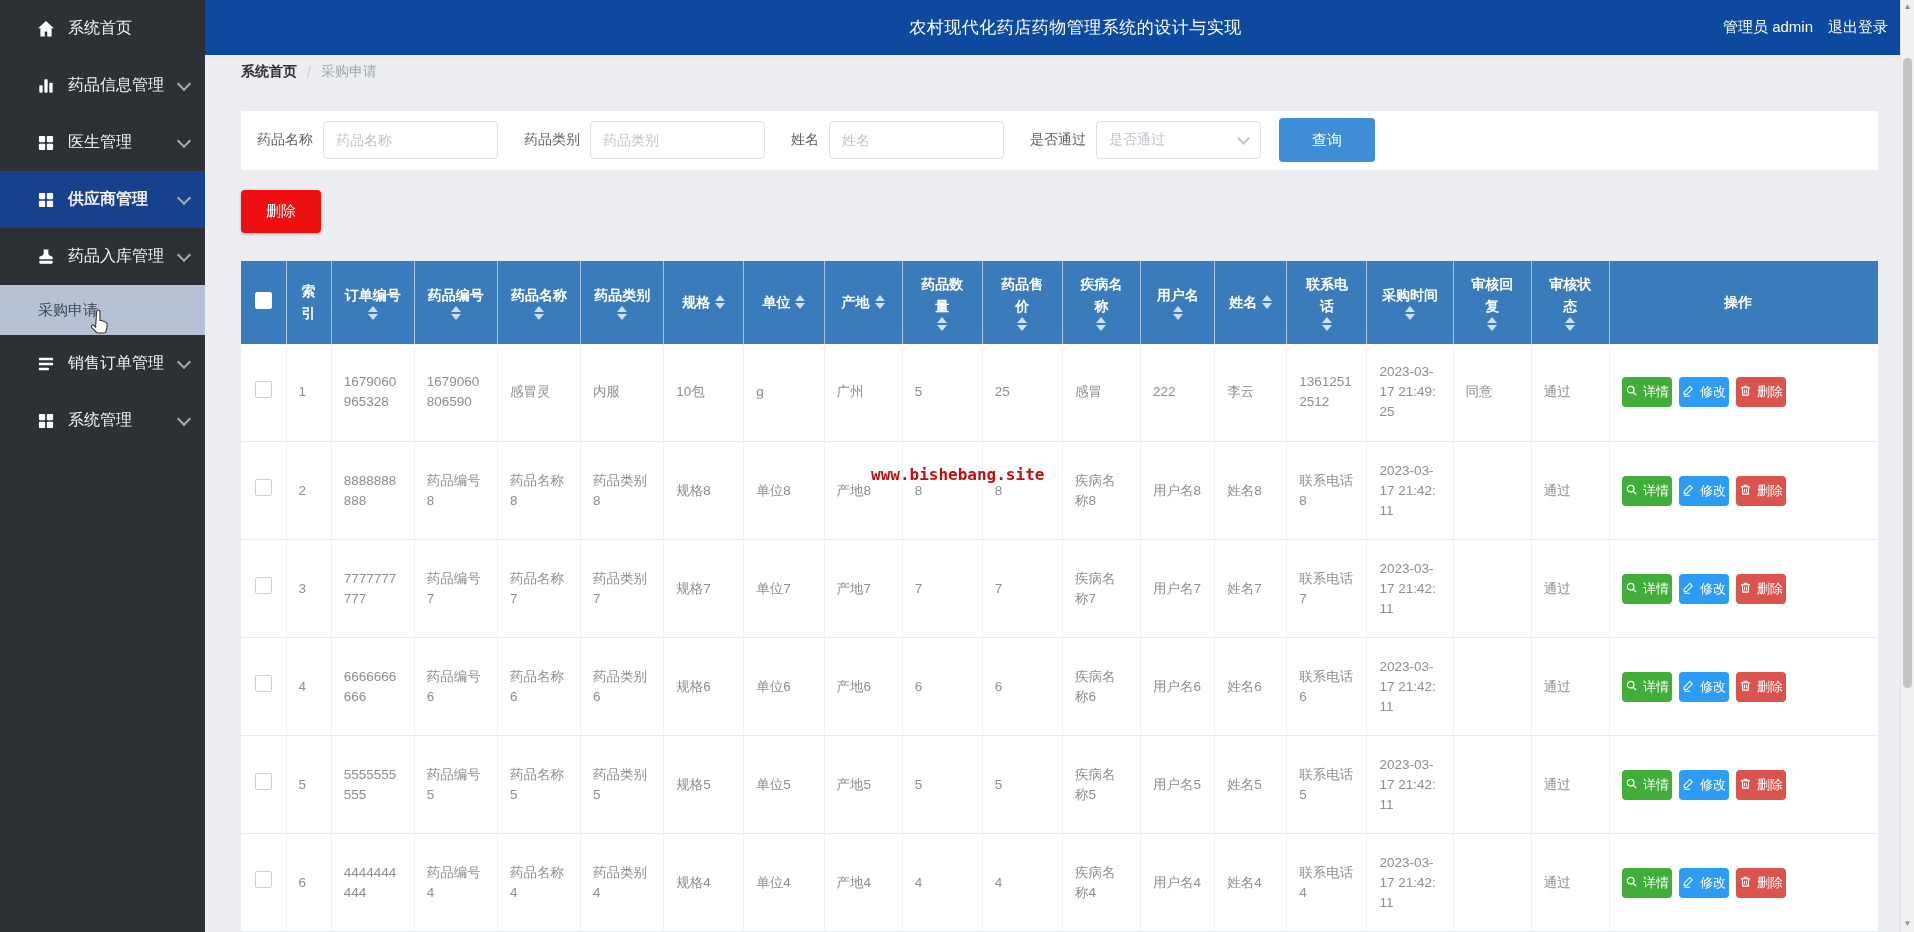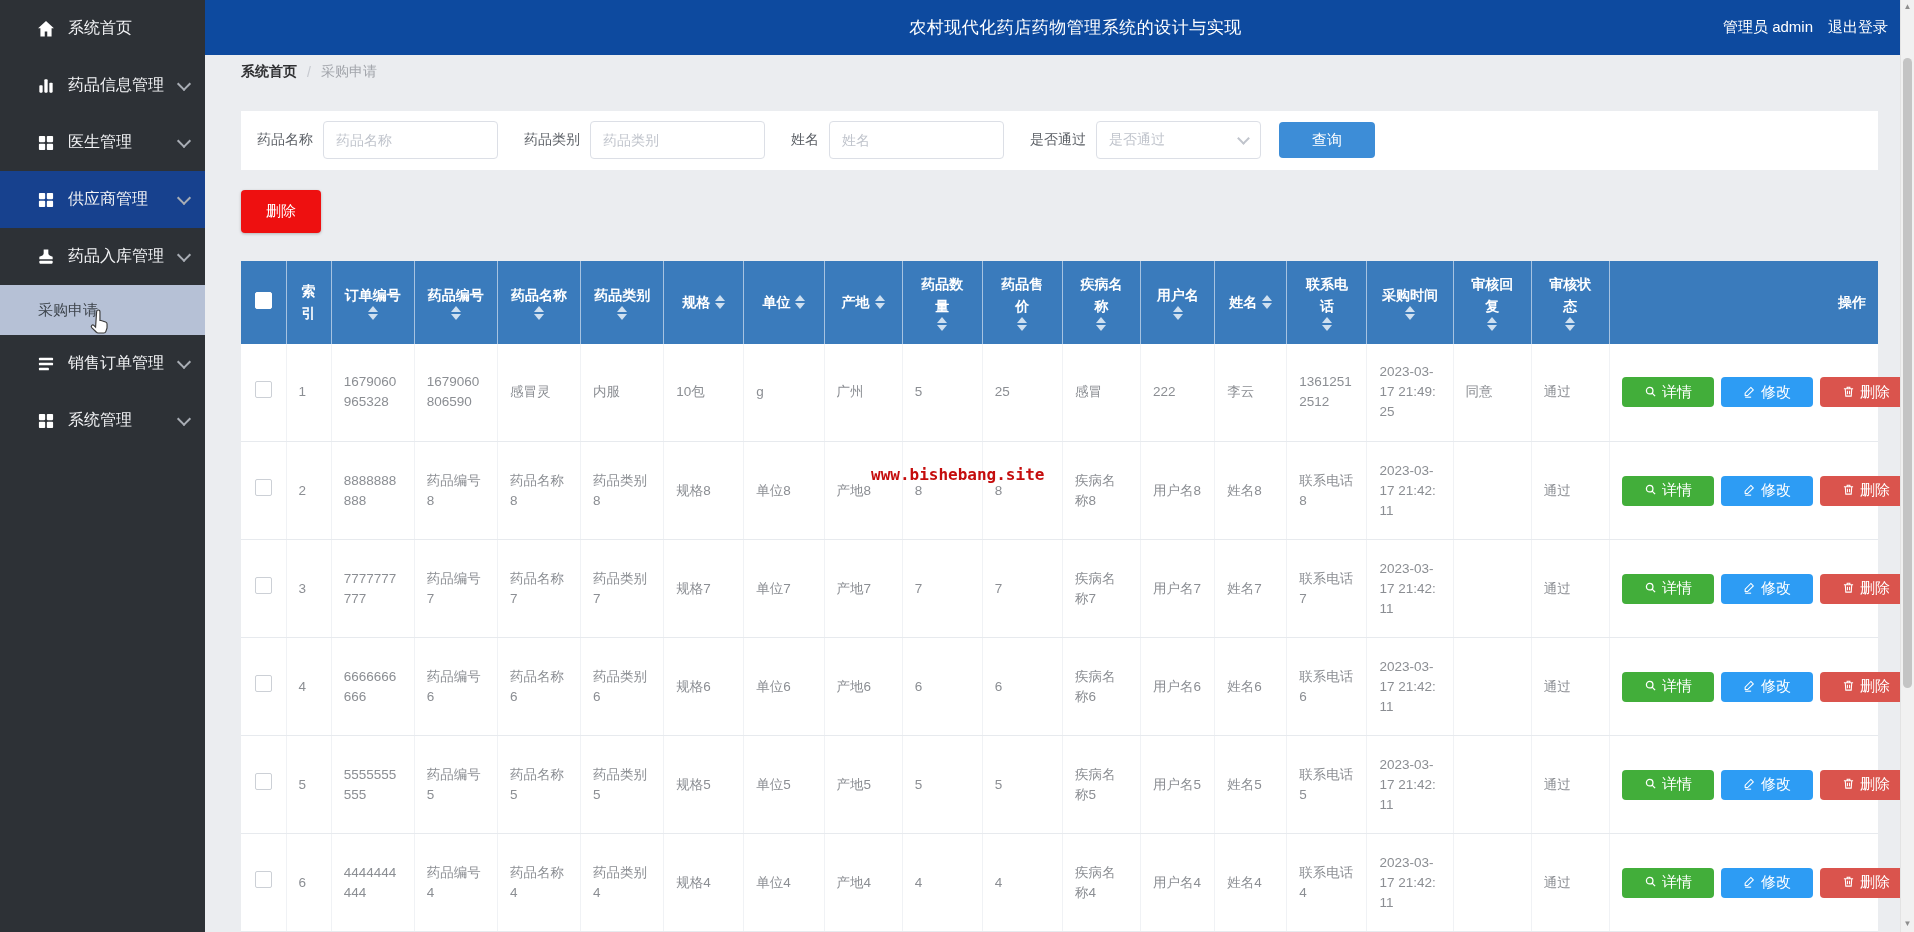--- a/index.html
+++ b/index.html
@@ -4,21 +4,21 @@
 <style>
   html,body{margin:0;padding:0;}
   body{width:1914px;height:932px;overflow:hidden;background:#ebedf0;
        font-family:"Liberation Sans","DejaVu Sans",sans-serif;}
   .app{display:flex;width:100%;height:100%;position:relative;}
 
   
   .sidebar{flex:0 0 205px;width:205px;background:#2d3136;position:relative;z-index:5;}
   .side-item{height:57px;display:flex;align-items:center;padding:0 16px 0 36px;
              font-size:16px;color:#f2f3f5;cursor:pointer;}
-  .side-item.active{background:#17418e;}
+  .side-item.active{background:#17418e;font-weight:bold;}
   .s-icon{width:20px;height:20px;flex:0 0 20px;margin-right:12px;display:flex;}
   .s-icon svg{width:20px;height:20px;}
   .s-label{flex:1;white-space:nowrap;}
   .chev{width:8px;height:8px;border-right:2px solid #a9aeb5;border-bottom:2px solid #a9aeb5;
         display:inline-block;flex:0 0 auto;}
   .chev.down{transform:rotate(45deg);margin-top:-3px;}
   .chev.up{transform:rotate(-135deg);margin-top:4px;}
   .submenu-item{height:50px;background:#b6c1d6;color:#3d444c;display:flex;align-items:center;
                 padding-left:38px;font-size:15px;cursor:pointer;}
   .hand-cursor{position:absolute;left:86px;top:309px;width:25px;height:27px;z-index:9;pointer-events:none;}
@@ -41,51 +41,51 @@
   .search-card{background:#fff;height:59px;display:flex;align-items:center;padding:0 16px;margin-bottom:20px;}
   .f-label{font-size:14px;color:#5c6066;margin-right:10px;white-space:nowrap;}
   .f-input{width:175px;height:38px;border:1px solid #dcdfe6;border-radius:4px;padding:0 12px;
            font-size:14px;color:#606266;margin-right:26px;outline:none;box-sizing:border-box;
            font-family:inherit;background:#fff;}
   .f-input::placeholder{color:#c0c4cc;}
   .f-select{width:165px;height:38px;border:1px solid #dcdfe6;border-radius:4px;display:flex;
             align-items:center;justify-content:space-between;padding:0 12px;color:#c0c4cc;
             font-size:14px;background:#fff;box-sizing:border-box;cursor:pointer;}
   .f-select .chev{border-color:#c0c4cc;width:7px;height:7px;}
-  .btn-query{margin-left:18px;width:96px;height:36px;background:#3d8dd7;color:#fff;border:none;
+  .btn-query{margin-left:18px;width:96px;height:44px;background:#3d8dd7;color:#fff;border:none;
              border-radius:4px;font-size:15px;cursor:pointer;font-family:inherit;}
 
   .btn-delete-bulk{width:80px;height:43px;background:#ee1010;color:#fff;border:none;border-radius:4px;
                    font-size:15px;margin-bottom:28px;cursor:pointer;font-family:inherit;
                    box-shadow:0 1px 3px rgba(0,0,0,.25);}
 
   
   .table-wrap{position:relative;background:#7dd3fc;border-radius:3px 3px 0 0;}
   table{border-collapse:collapse;table-layout:fixed;width:100%;}
   thead th{background:#3a7bbc;color:#fff;font-size:14px;font-weight:bold;height:83px;
            border-right:1px solid rgba(255,255,255,.55);padding:6px 12px;text-align:center;
            vertical-align:middle;box-sizing:border-box;cursor:pointer;}
   thead th.no-sort{cursor:default;}
-  thead th:last-child{border-right:none;text-align:right;padding-left:0;}
+  thead th:last-child{border-right:none;text-align:center;padding-left:0;}
   .th-inner{display:inline-flex;flex-wrap:wrap;justify-content:center;align-items:center;
             line-height:22px;column-gap:5px;max-width:100%;}
   .sort{display:inline-flex;flex-direction:column;gap:2px;vertical-align:middle;}
   .sort i{width:0;height:0;border-left:5px solid transparent;border-right:5px solid transparent;display:block;}
   .sort .s-up{border-bottom:6px solid #cfe0f0;}
   .sort .s-dn{border-top:6px solid #cfe0f0;}
   tbody td{height:98px;font-size:13.5px;color:#8b8e93;border-right:1px solid #f0f2f5;
            border-bottom:1px solid #e7eaee;padding:6px 12px;vertical-align:middle;
            word-break:break-all;line-height:20px;background:#fff;box-sizing:border-box;}
   tbody td:last-child{border-right:none;}
   td.c,th.c{text-align:center;}
   .cb{width:15px;height:15px;border:1px solid #ccd0d6;border-radius:2px;background:#fff;
       display:inline-block;cursor:pointer;}
   thead .cb{border-color:#fff;}
   .row-actions{display:flex;gap:7px;align-items:center;}
-  .rbtn{height:30px;padding:0 22px;border:none;border-radius:4px;color:#fff;font-size:15px;
+  .rbtn{height:30px;padding:0 3px;border:none;border-radius:4px;color:#fff;font-size:13px;
         display:inline-flex;align-items:center;gap:5px;cursor:pointer;font-family:inherit;white-space:nowrap;}
   .rbtn svg{width:13px;height:13px;}
   .rbtn.detail{background:#42ae3a;}
   .rbtn.edit{background:#2d9cf4;}
   .rbtn.del{background:#da544d;}
 
   .watermark{position:absolute;left:630px;top:204px;z-index:4;color:#c50d0d;font-weight:bold;
              font-size:16px;font-family:"DejaVu Sans Mono","Liberation Mono",monospace;}
 
   

